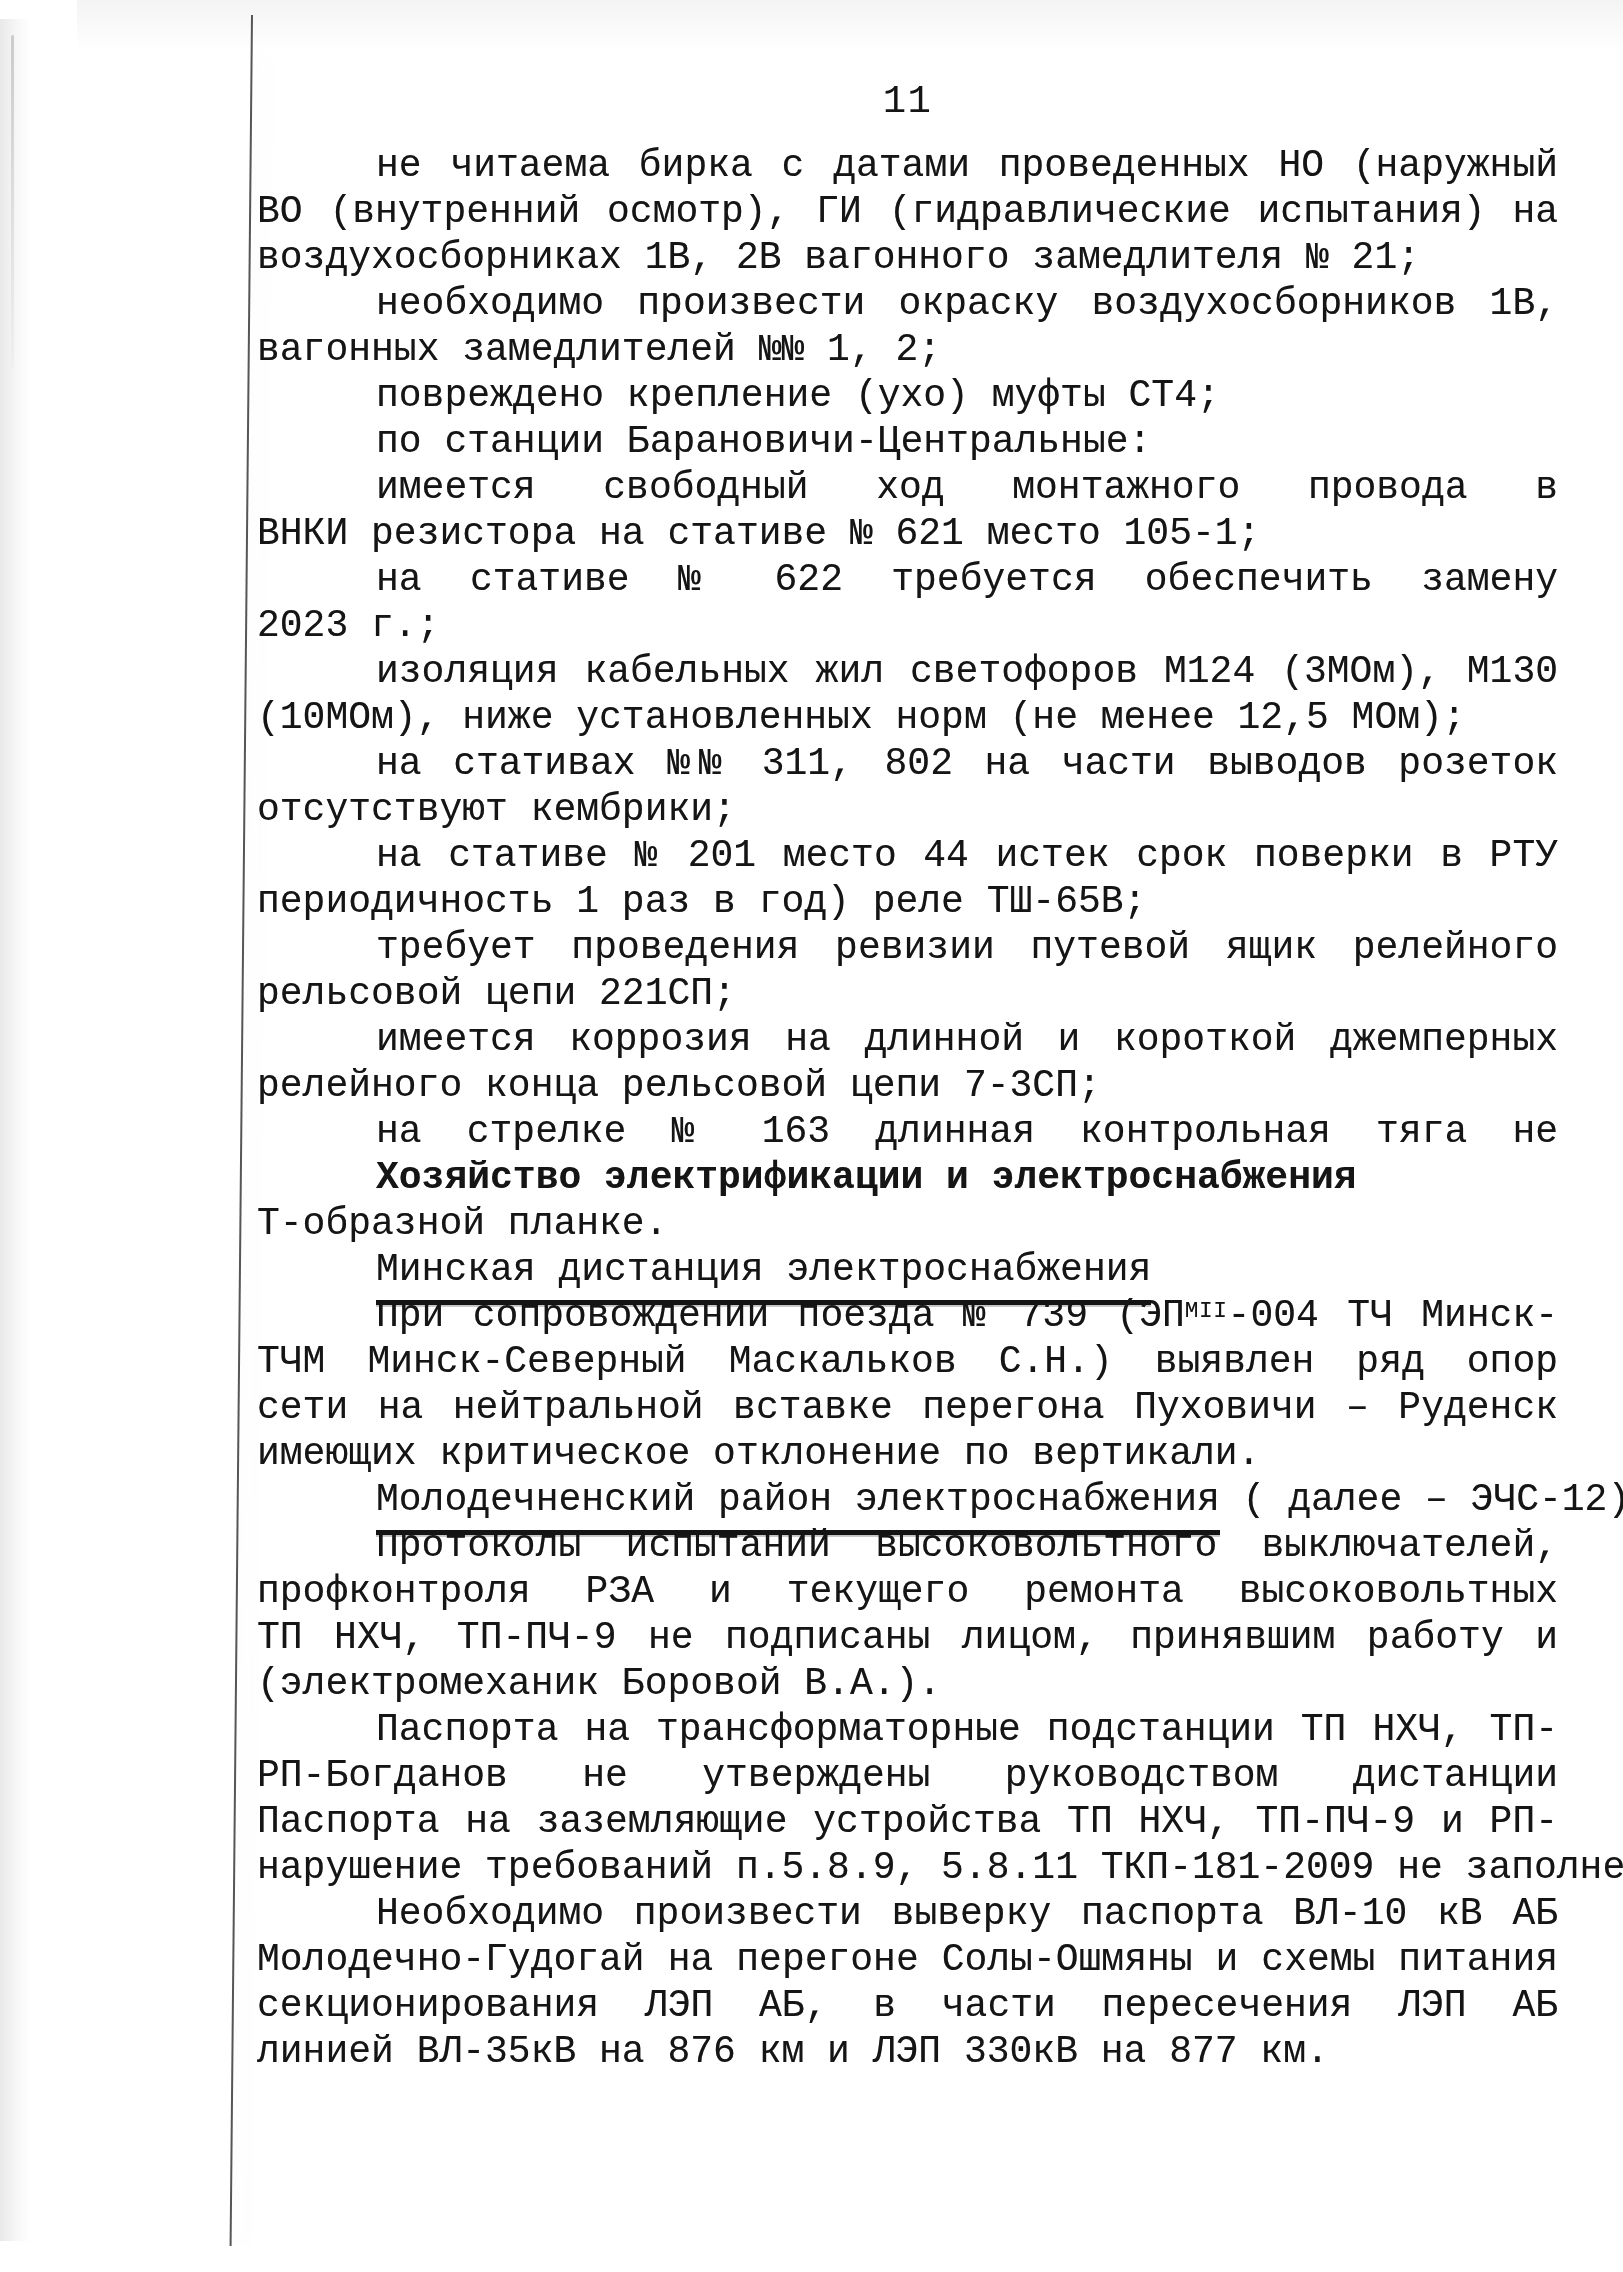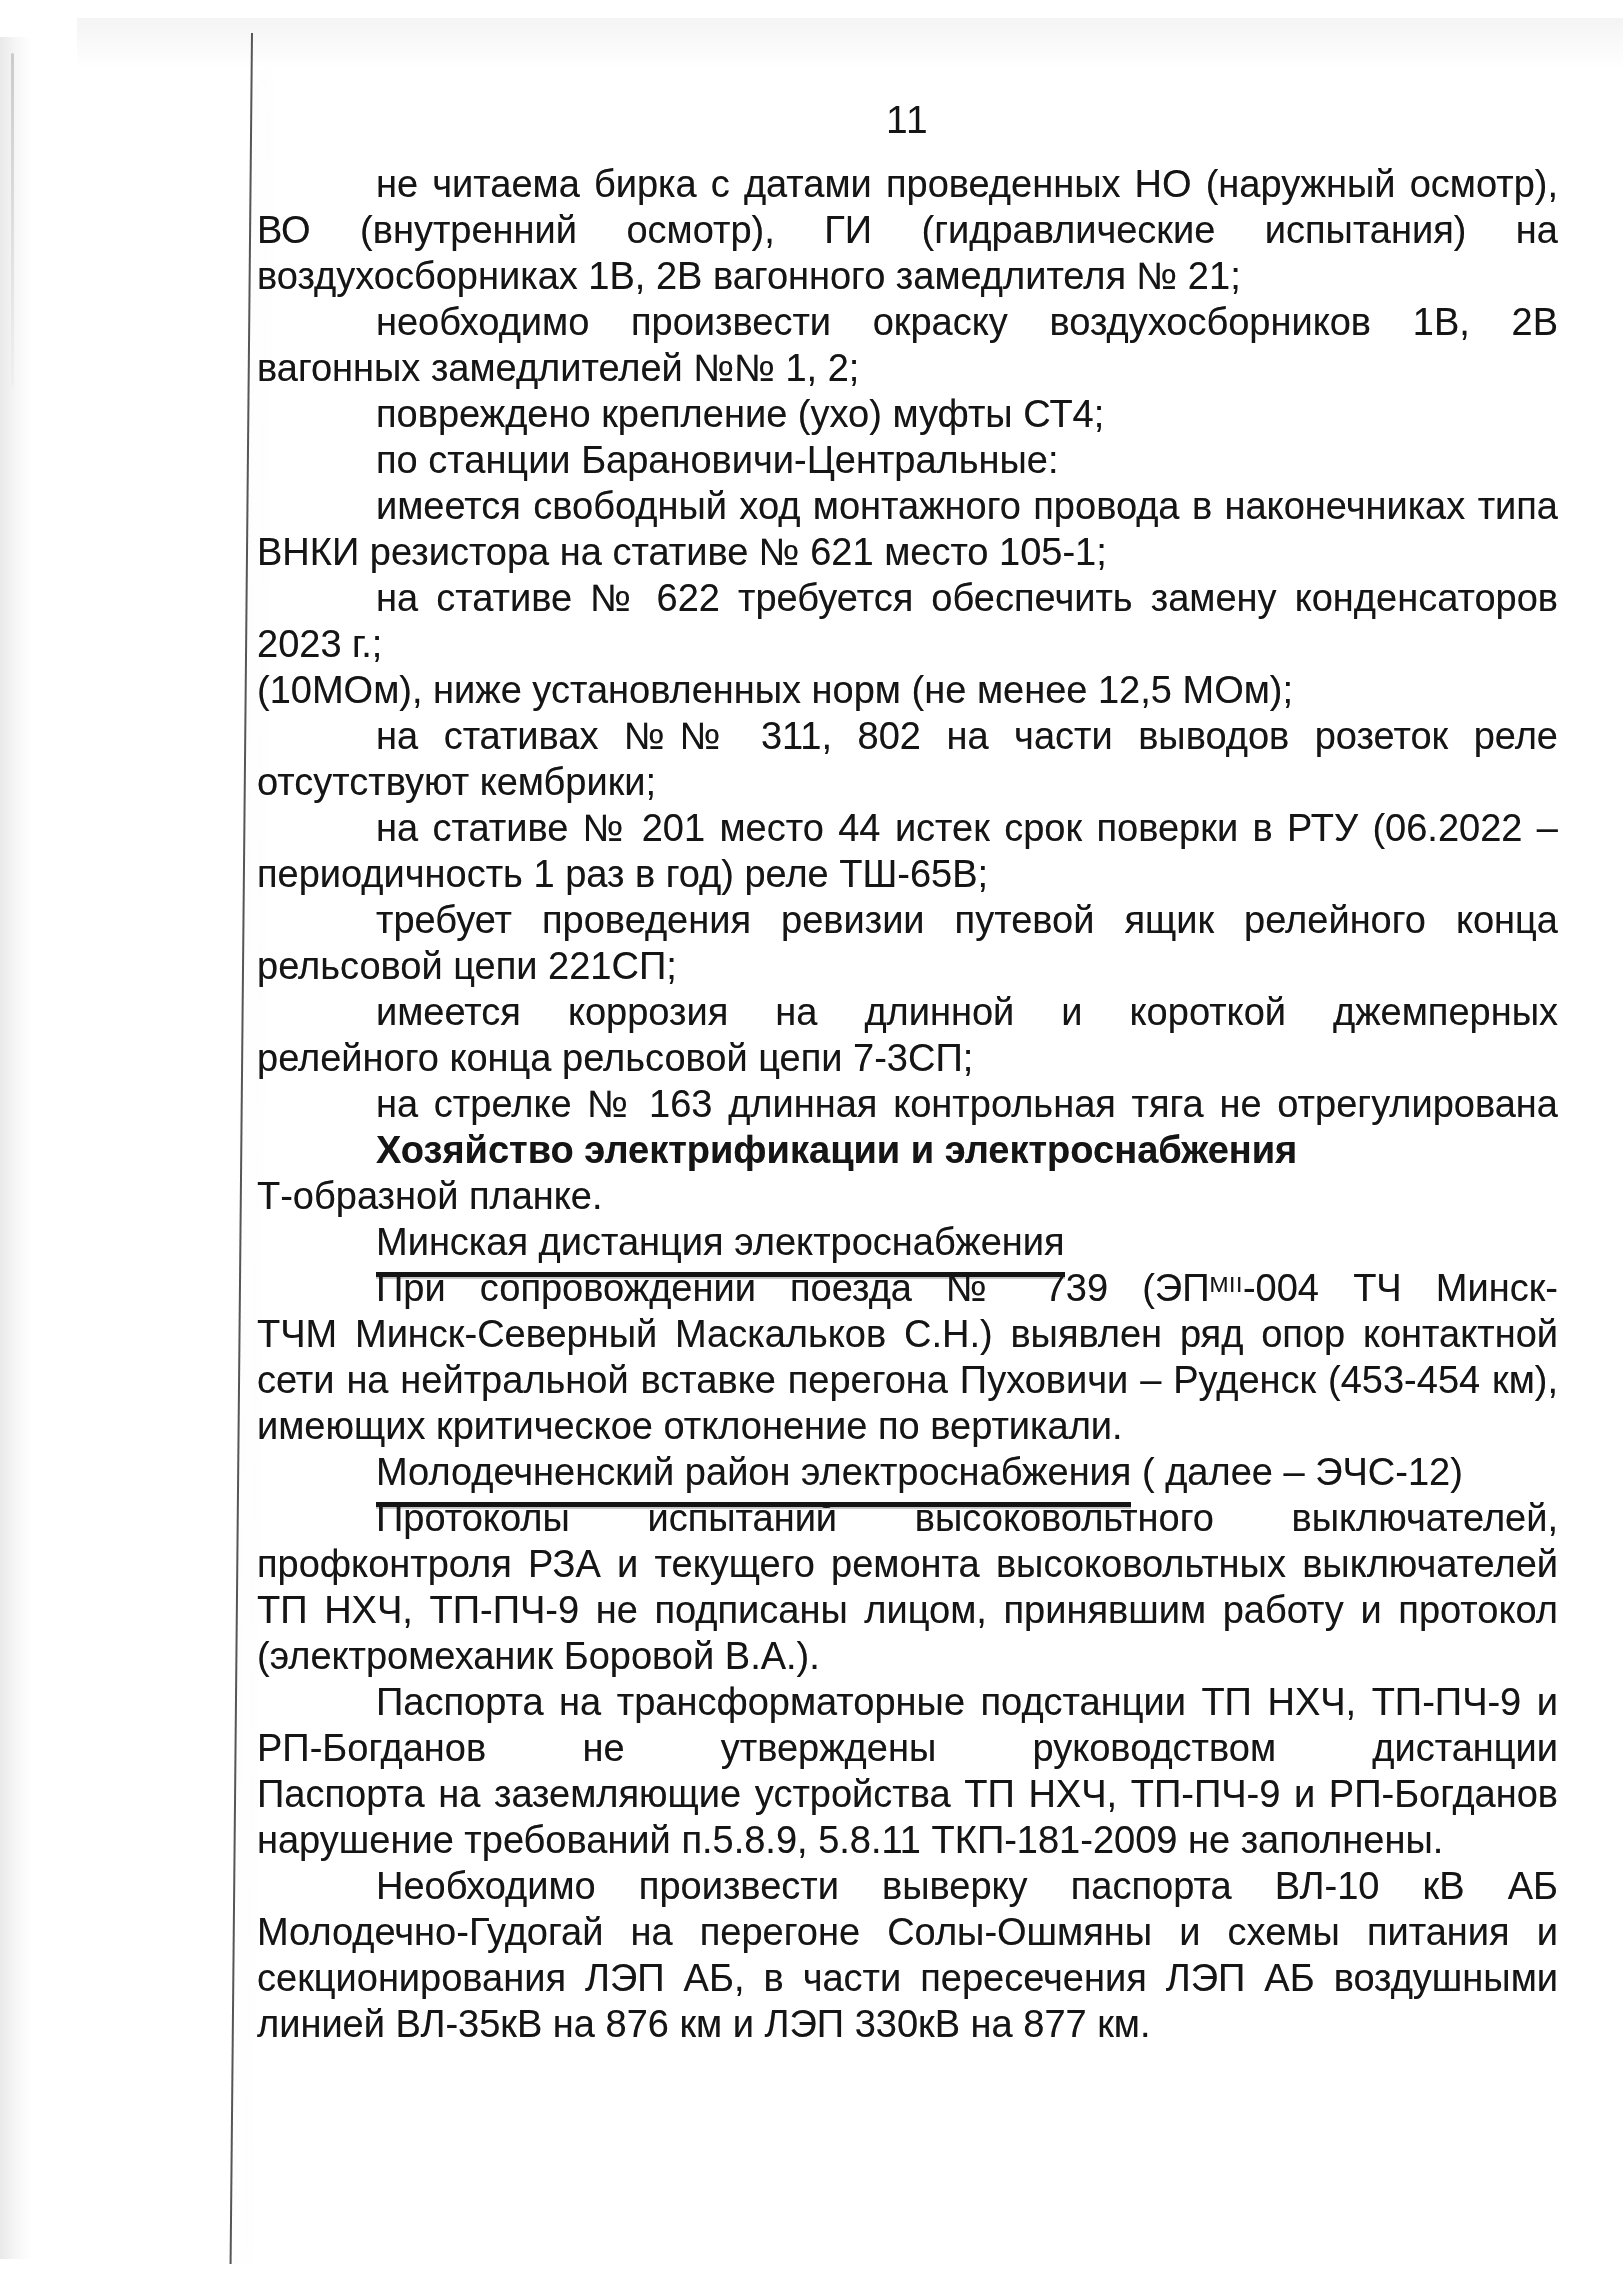--- a/index.html
+++ b/index.html
@@ -6,23 +6,22 @@
     margin: 0;
     padding: 0;
     background: #ffffff;
   }
   .page {
     position: relative;
     width: 1624px;
     height: 2246px;
     background: #ffffff;
     overflow: hidden;
-    font-family: Liberation Sans, sans-serif;
+    font-family: Liberation Mono, monospace;
     color: #151515;
-    margin-top: 18px;
   }
   
   .edge-left {
     position: absolute;
     left: 0; top: 19px;
     width: 31px; height: 2222px;
     background: linear-gradient(90deg, #e9e9e9 0%, #f7f7f7 55%, #ffffff 100%);
   }
   .edge-left-streak {
     position: absolute;
@@ -103,20 +102,21 @@
       <div class="line justify">ВО (внутренний осмотр), ГИ (гидравлические испытания) на</div>
       <div class="line">воздухосборниках 1В, 2В вагонного замедлителя № 21;</div>
       <div class="line indent justify">необходимо произвести окраску воздухосборников 1В, 2В</div>
       <div class="line">вагонных замедлителей №№ 1, 2;</div>
       <div class="line indent">повреждено крепление (ухо) муфты СТ4;</div>
       <div class="line indent">по станции Барановичи-Центральные:</div>
       <div class="line indent justify">имеется свободный ход монтажного провода в наконечниках типа</div>
       <div class="line">ВНКИ резистора на стативе № 621 место 105-1;</div>
       <div class="line indent justify">на стативе № 622 требуется обеспечить замену конденсаторов типа</div>
       <div class="line">2023 г.;</div>
+      <div class="line indent justify">изоляция кабельных жил светофоров М124 (3МОм), М130</div>
       <div class="line">(10МОм), ниже установленных норм (не менее 12,5 МОм);</div>
       <div class="line indent justify">на стативах №№ 311, 802 на части выводов розеток реле</div>
       <div class="line">отсутствуют кембрики;</div>
       <div class="line indent justify">на стативе № 201 место 44 истек срок поверки в РТУ (06.2022 –</div>
       <div class="line">периодичность 1 раз в год) реле ТШ-65В;</div>
       <div class="line indent justify">требует проведения ревизии путевой ящик релейного конца</div>
       <div class="line">рельсовой цепи 221СП;</div>
       <div class="line indent justify">имеется коррозия на длинной и короткой джемперных перемычках</div>
       <div class="line">релейного конца рельсовой цепи 7-3СП;</div>
       <div class="line indent justify">на стрелке № 163 длинная контрольная тяга не отрегулирована по</div>

